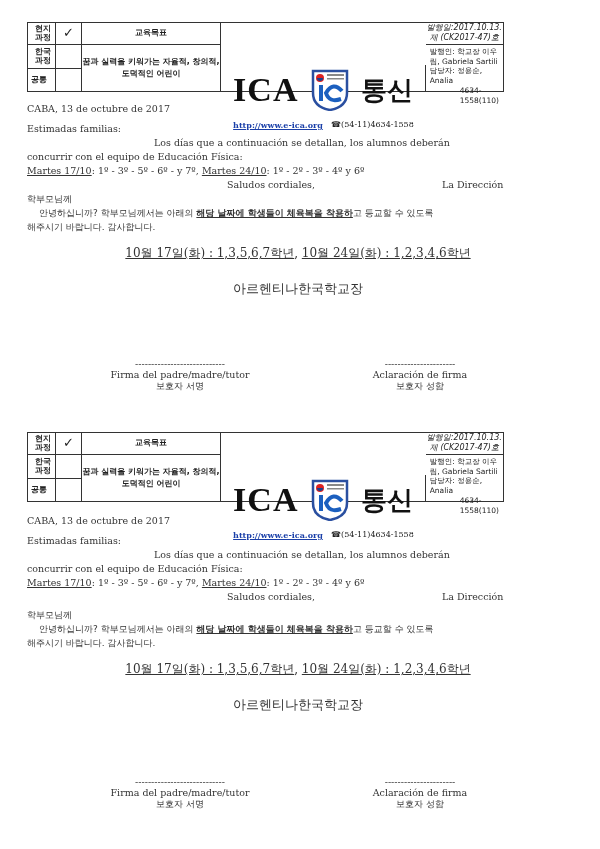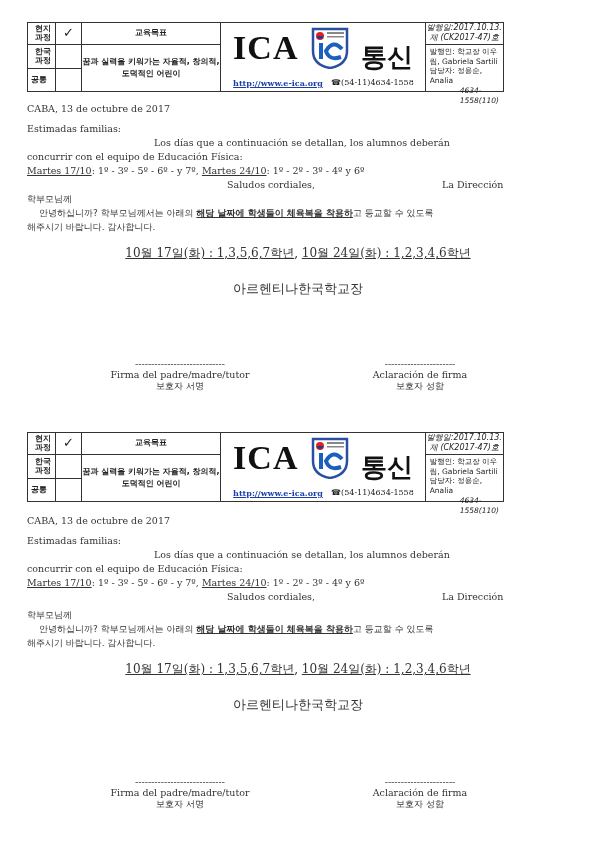--- a/index.html
+++ b/index.html
@@ -6,30 +6,30 @@
   body { width: 600px; height: 849px; position: relative; overflow: hidden; font-family: "DejaVu Serif", serif; color: #222; }
   .sheet { position: absolute; left: 0; width: 600px; }
   .hdr { position: absolute; left: 27px; top: 0; width: 477px; height: 70px; border: 1.5px solid #333; display: flex; box-sizing: border-box; }
   .c-left { width: 200px; display: grid; grid-template-columns: 28px 26px 1fr; grid-template-rows: 22px 24px 22px; border-right: 1px solid #333; }
   .cell { border-right: 1px solid #333; border-bottom: 1px solid #333; font-family: "DejaVu Sans", sans-serif; font-size: 8px; font-weight: bold; display: flex; align-items: center; justify-content: center; text-align: center; line-height: 1.1; color: #222; box-sizing: border-box; }
   .cell.lbl { justify-content: flex-start; padding-left: 3px; }
   .cell.nobb { border-bottom: none; }
   .cell.chk { font-size: 13px; font-weight: normal; }
   .goal-title { grid-column: 3; grid-row: 1; border-right: none; font-size: 8px; }
   .goal-text { grid-column: 3; grid-row: 2 / span 2; border-right: none; border-bottom: none; font-size: 8px; font-weight: bold; line-height: 1.45; }
-  .c-mid { width: 212px; position: relative; border-right: 1px solid #333; }
+  .c-mid { width: 212px; position: relative; border-right: 1px solid #333; margin-top: 42px; }
   .ica { position: absolute; left: 12px; top: 6px; font-family: "Liberation Serif", serif; font-weight: bold; font-size: 34px; color: #111; letter-spacing: 1px; }
   .logo { position: absolute; left: 90px; top: 4px; width: 38px; height: 42px; }
-  .tongsin { position: absolute; left: 140px; top: 17px; font-family: "DejaVu Sans", sans-serif; font-weight: bold; font-size: 26px; color: #111; }
+  .tongsin { position: absolute; left: 140px; top: 8px; font-family: "DejaVu Sans", sans-serif; font-weight: bold; font-size: 26px; color: #111; }
   .url { position: absolute; left: 12px; top: 55px; font-family: "DejaVu Serif", serif; font-size: 8px; color: #1a3fa8; text-decoration: underline; font-weight: bold; }
   .phone { position: absolute; left: 110px; top: 55px; font-family: "DejaVu Serif", serif; font-size: 8px; font-weight: normal; color: #222; }
   .c-right { flex: 1; display: flex; flex-direction: column; font-family: "DejaVu Sans", sans-serif; font-size: 8px; color: #222; }
   .r-top { height: 28px; border-bottom: 1px solid #333; display: flex; flex-direction: column; align-items: center; justify-content: center; line-height: 1.3; font-style: italic; }
   .r-bot { flex: 1; padding: 2px 4px; line-height: 1.3; font-size: 7.5px; }
-  .r-bot .ind { padding-left: 30px; font-style: italic; }
+  .r-bot .ind { padding-left: 30px; }
   .body { position: absolute; left: 27px; width: 542px; font-size: 9.5px; line-height: 14px; color: #333; }
   .right { text-align: left; }
   .justify { text-align: justify; margin-left: 12px; }
   .ul { text-decoration: underline; }
   .big { font-size: 12px; text-align: center; }
   .sign { position: absolute; font-size: 9.5px; color: #333; text-align: center; }
   .ko { font-family: "DejaVu Sans", sans-serif; font-size: 9px; }
 </style>
 </head>
 <body>

